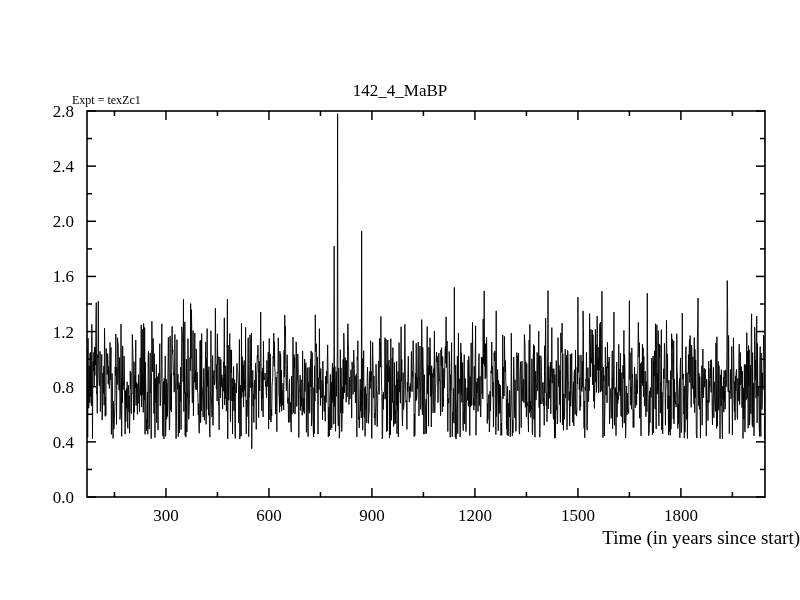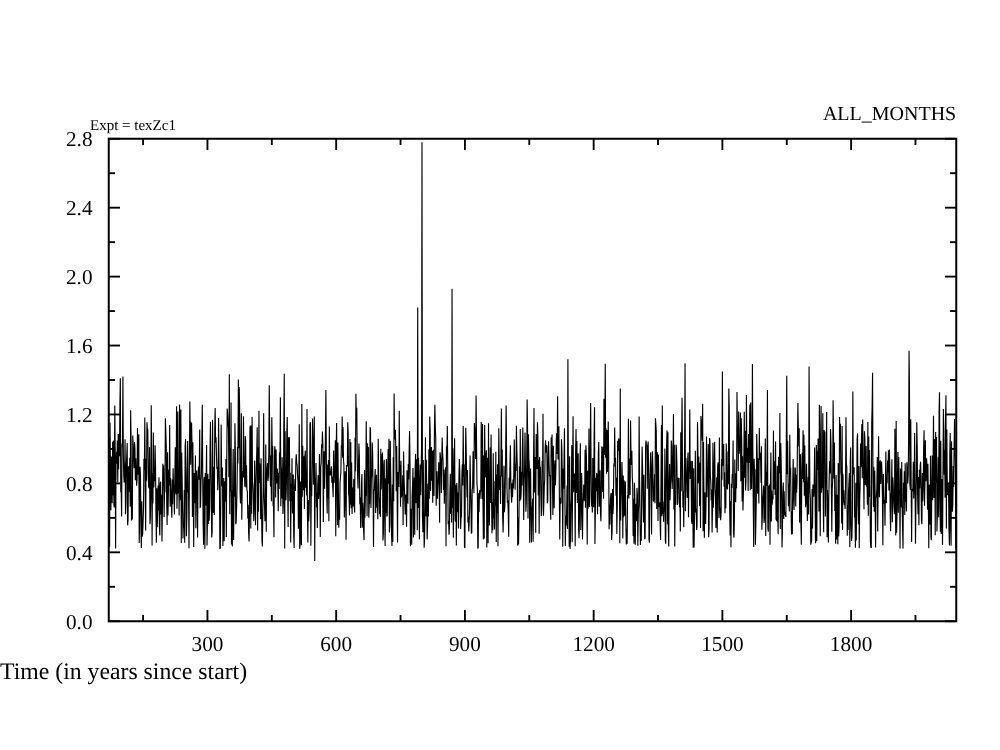--- a/index.html
+++ b/index.html
@@ -53,21 +53,21 @@
     right: 35px;
     top: 83px;
     font-size: 16px;
     font-family: "Liberation Serif", serif;
   }
   .xlabel {
     position: absolute;
     left: 0;
     top: 527px;
     width: 800px;
-    text-align: left;
+    text-align: right;
     font-size: 19px;
     font-family: "Liberation Serif", serif;
   }
   svg.plot {
     position: absolute;
     left: 0;
     top: 0;
     width: 800px;
     height: 600px;
   }
@@ -76,21 +76,21 @@
     font-size: 17px;
     fill: #000;
   }
 </style>
 </head>
 <body>
 
 <div id="figure">
 
   <div class="sub-left">Expt = texZc1</div>
-  <div class="sub-right">ALL_MONTHS</div>
+  <div class="sub-center">142_4_MaBP</div>
 
   <svg class="plot" viewBox="0 0 800 600">
     <g id="axes-group">
         <line x1="114.46329113924051" y1="497" x2="114.46329113924051" y2="492" stroke="#000" stroke-width="1.5"></line>
         <line x1="114.46329113924051" y1="111" x2="114.46329113924051" y2="116" stroke="#000" stroke-width="1.5"></line>
         <line x1="165.95696202531644" y1="497" x2="165.95696202531644" y2="488" stroke="#000" stroke-width="1.5"></line>
         <line x1="165.95696202531644" y1="111" x2="165.95696202531644" y2="120" stroke="#000" stroke-width="1.5"></line>
         <line x1="217.4506329113924" y1="497" x2="217.4506329113924" y2="492" stroke="#000" stroke-width="1.5"></line>
         <line x1="217.4506329113924" y1="111" x2="217.4506329113924" y2="116" stroke="#000" stroke-width="1.5"></line>
         <line x1="268.94430379746836" y1="497" x2="268.94430379746836" y2="488" stroke="#000" stroke-width="1.5"></line>

